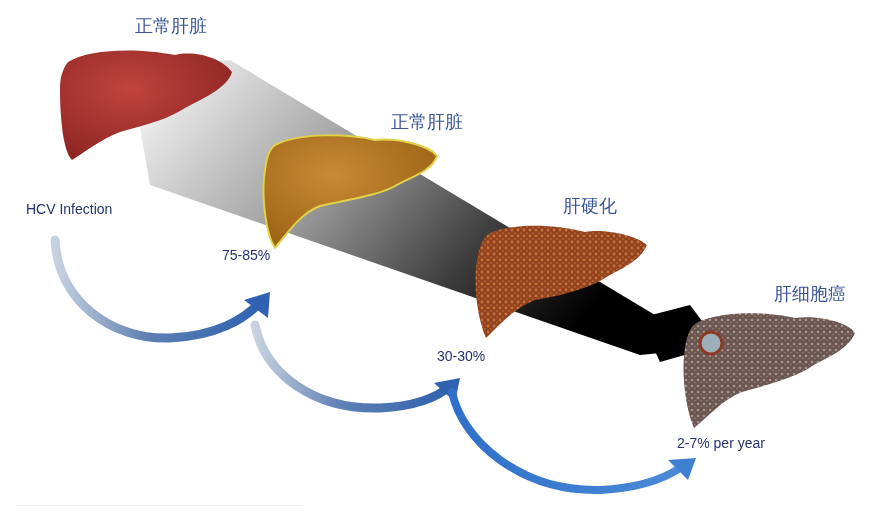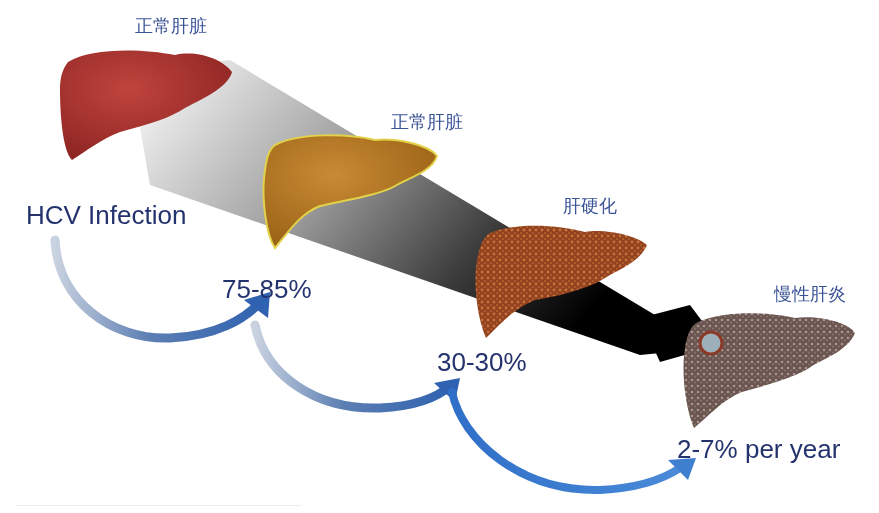--- a/index.html
+++ b/index.html
@@ -1,21 +1,21 @@
 <!DOCTYPE html>
 <html><head>
 <meta charset="utf-8">
 <style>
   html, body { margin: 0; padding: 0; background: #ffffff; }
   body { width: 879px; height: 513px; position: relative; overflow: hidden;
          font-family: "Liberation Sans", "DejaVu Sans", sans-serif; }
   .canvas { position: absolute; left: 0; top: 0; width: 879px; height: 463px; text-align: right; }
   .label { position: absolute; color: #2a3c7a; white-space: nowrap; line-height: 1; }
   .cn { font-family: "DejaVu Sans", sans-serif; font-size: 18px; color: #3b5497; }
-  .en { font-size: 26px; color: #24336e; }
+  .en { font-size: 14px; color: #24336e; }
   .bottom-rule { position: absolute; left: 16px; top: 505px; width: 285px; height: 1px; background: #ececec; }
 </style>
 </head>
 <body>
 
 <div class="canvas">
   <svg width="879" height="513" viewBox="0 0 879 513" xmlns="http://www.w3.org/2000/svg">
     <defs>
       <linearGradient id="bandGrad" x1="0" y1="0" x2="1" y2="0.45">
         <stop offset="0" stop-color="#ffffff" stop-opacity="0"></stop>
@@ -81,21 +81,21 @@
 
     <g>
       <path d="M452,392 C462,440 520,492 600,490 C640,488 665,478 680,468" fill="none" stroke="url(#arrowGrad3)" stroke-width="8" stroke-linecap="round"></path>
       <polygon points="668,460 696,458 688,480" fill="#3f7fd0"></polygon>
     </g>
   </svg>
 
   <div class="label cn" style="left:135px; top:17px;">正常肝脏</div>
   <div class="label cn" style="left:391px; top:113px;">正常肝脏</div>
   <div class="label cn" style="left:543px; top:197px;margin-left:20px;">肝硬化</div>
-  <div class="label cn" style="left:774px; top:285px;">慢性肝炎</div>
+  <div class="label cn" style="left:774px; top:285px;">肝细胞癌</div>
 
   <div class="label en" style="left:26px; top:202px;">HCV Infection</div>
-  <div class="label en" style="left:222px; top:276px;">75-85%</div>
+  <div class="label en" style="left:222px; top:248px;">75-85%</div>
   <div class="label en" style="left:437px; top:349px;">30-30%</div>
   <div class="label en" style="left:677px; top:436px;">2-7% per year</div>
 
   <div class="bottom-rule"></div>
 </div>
 
 </body></html>

